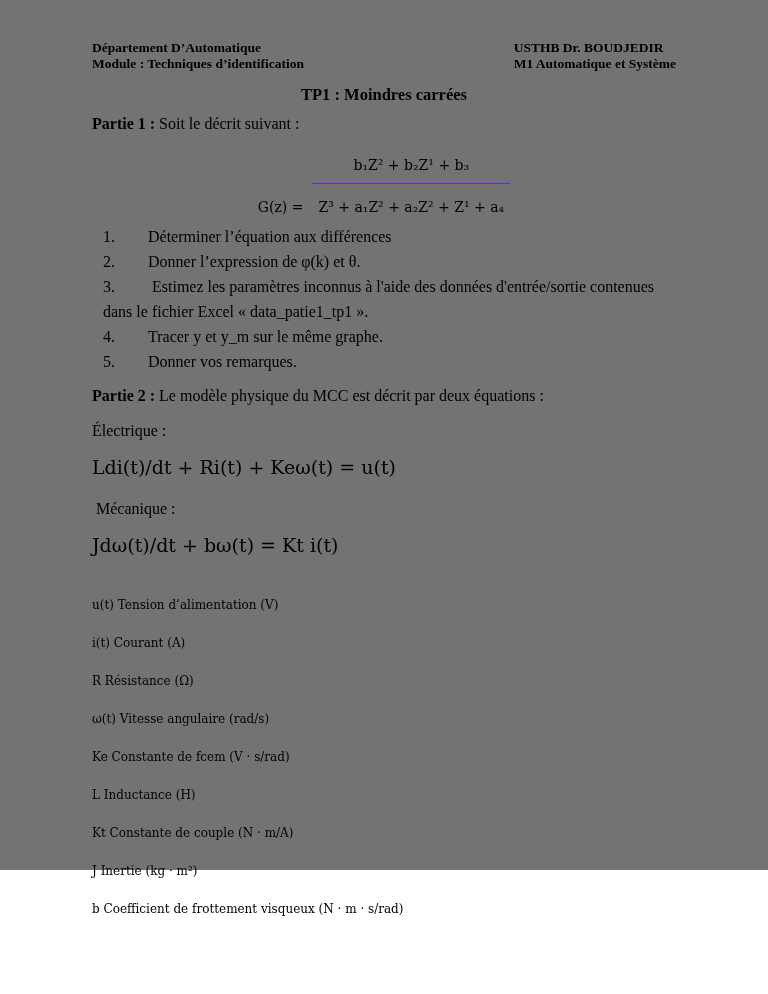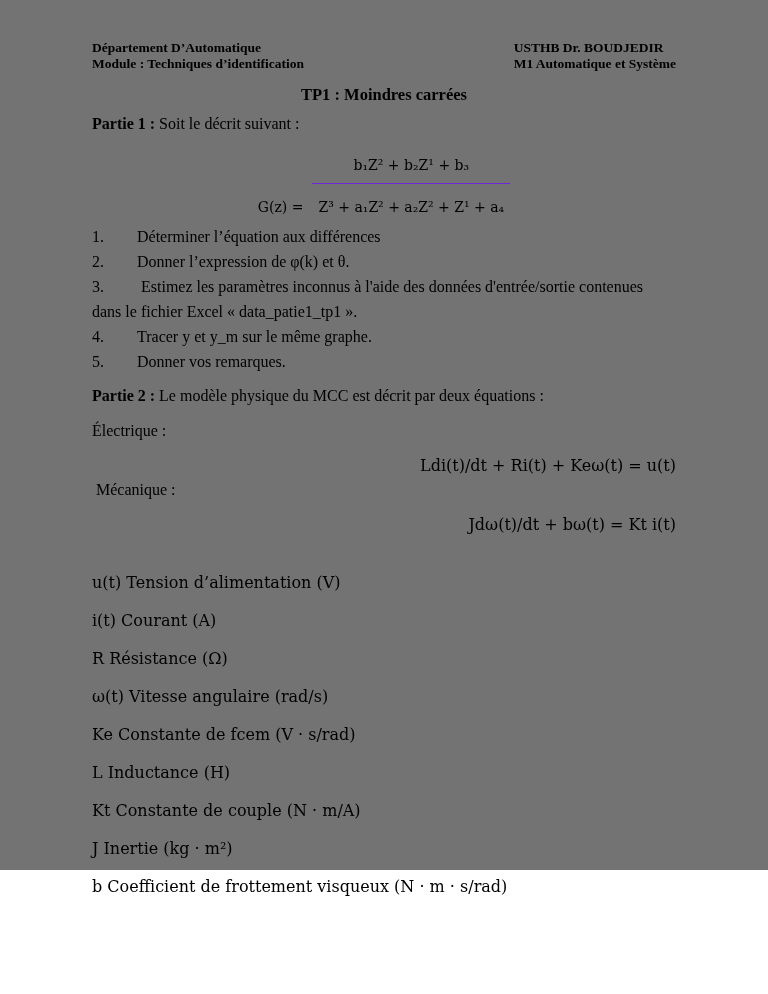--- a/index.html
+++ b/index.html
@@ -33,36 +33,36 @@
     display:flex;
     justify-content:center;
     align-items:flex-end;
     font-family:"DejaVu Serif", serif;
     font-size:14px;
   }
   .formula-lhs{margin-right:9px;}
   .frac{display:inline-flex;flex-direction:column;text-align:center;}
   .frac-num{padding:0 6px 9px 6px;border-bottom:1px solid #6d28d9;}
   .frac-den{padding:3px 6px 0 6px;margin-top:12px;}
-  .qlist{margin-top:8px;}
+  .qlist{margin-top:8px;margin-left:11px;}
   .list-item{line-height:25px;}
   .li-num{display:inline-block;min-width:45px;}
   .p2{margin-top:12px;}
   .eq-label{margin-top:15px;}
-  .eq-label-indent{margin-top:5px;padding-left:4px;}
+  .eq-label-indent{margin-top:20px;padding-left:4px;}
   .equation{
-    text-align:right;
+    text-align:left;
     margin-top:7px;
     font-family:"DejaVu Serif", serif;
-    font-size:16px;
+    font-size:19px;
   }
   .vars{
     margin-top:38px;
     font-family:"DejaVu Serif", serif;
-    font-size:16px;
+    font-size:12px;
   }
   .var-line{line-height:20px;margin-bottom:18px;}
 </style>
 </head>
 <body>
 
 <div class="page">
 
   <div class="doc-header">
     <div>

